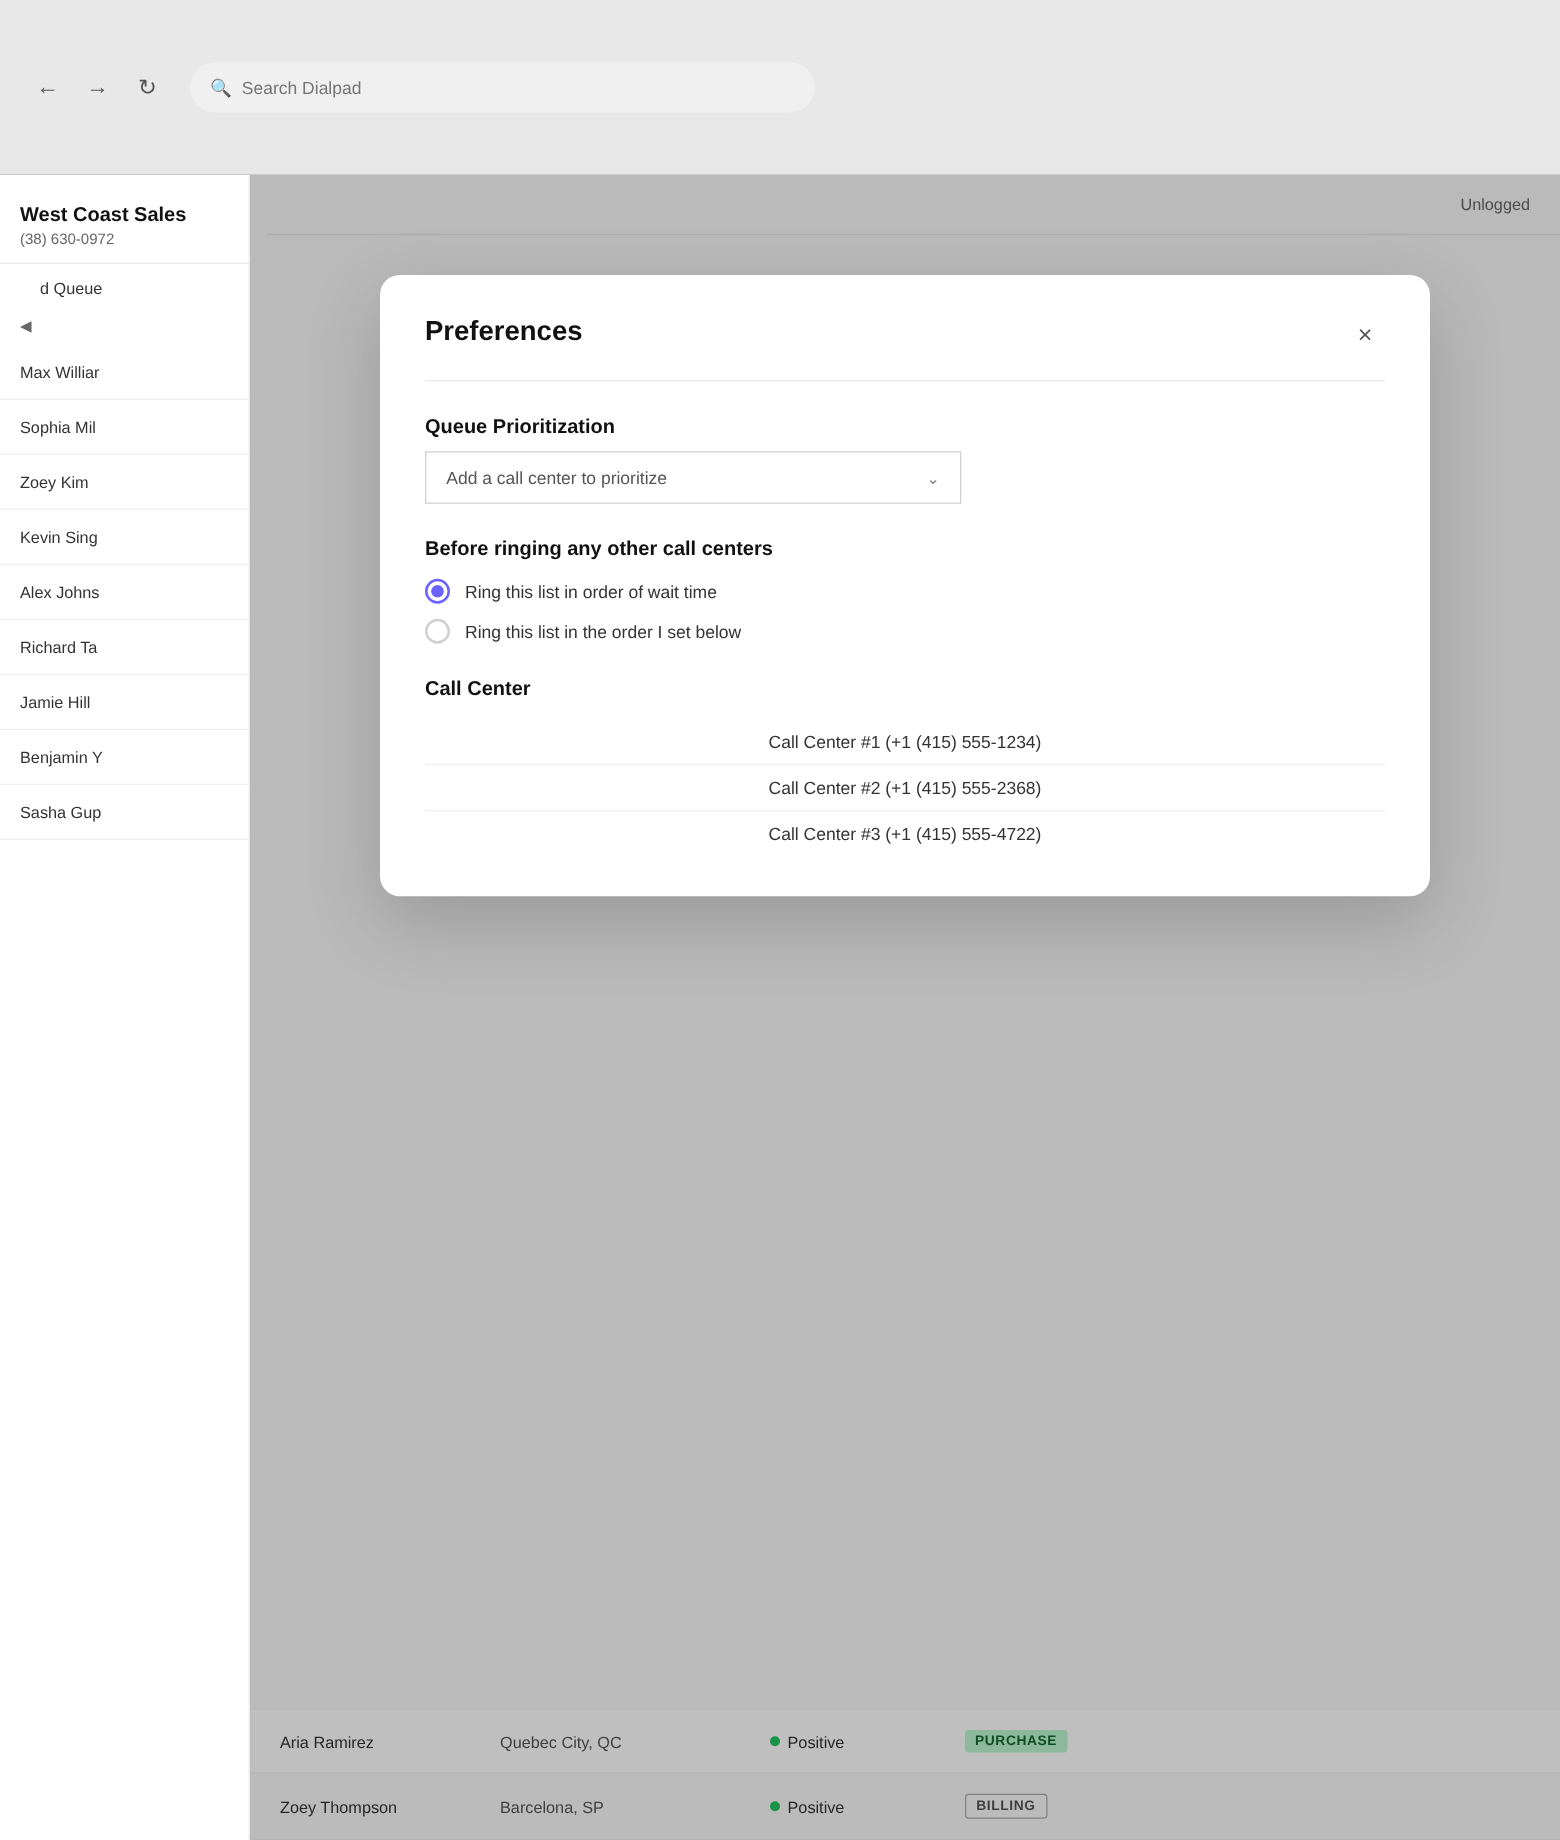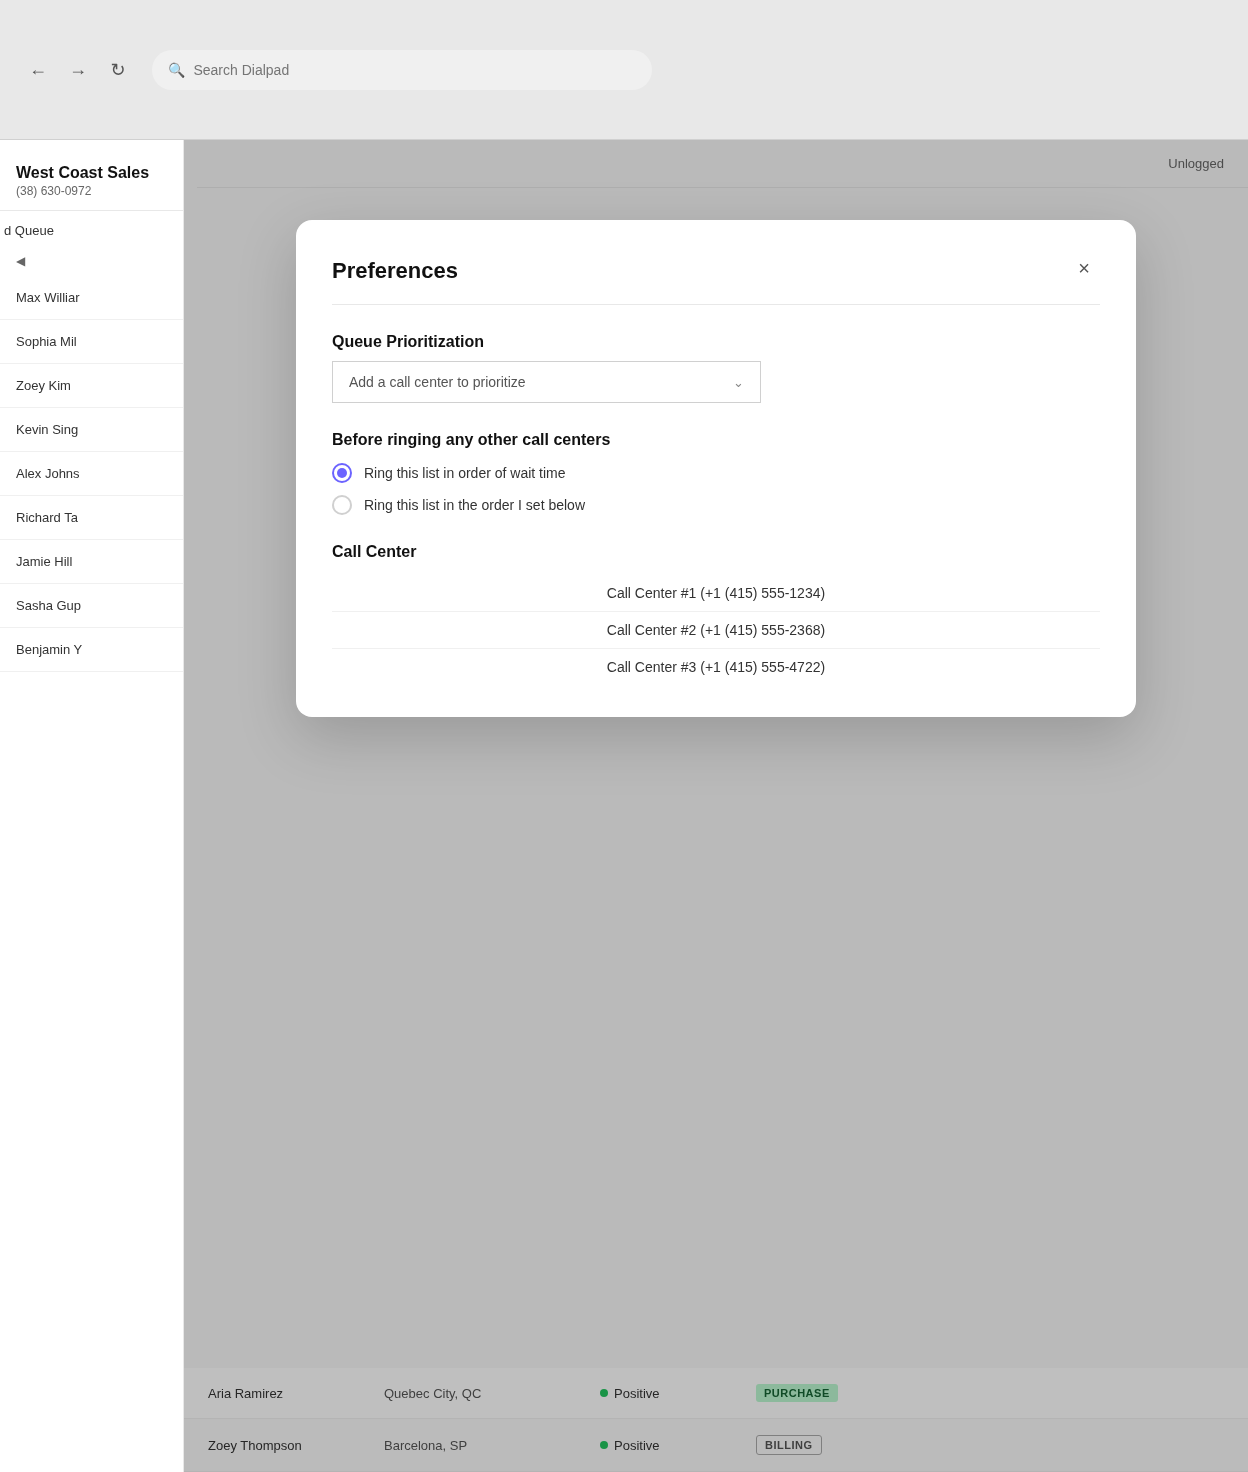--- a/index.html
+++ b/index.html
@@ -67,21 +67,21 @@
     
     .app-area {
       display: flex;
       height: calc(1472px - 140px);
       background: #f5f5f5;
       position: relative;
     }
 
     
     .left-panel {
-      width: 184px;
+      width: 200px;
       background: #ffffff;
       border-right: 1px solid #e8e8e8;
       padding: 0;
       display: flex;
       flex-direction: column;
     }
 
     .left-panel-header {
       padding: 24px 16px 12px;
     }
@@ -95,21 +95,21 @@
     .app-subtitle {
       font-size: 12px;
       color: #666;
       margin-top: 2px;
     }
 
     .nav-label {
       font-size: 13px;
       font-weight: 500;
       color: #333;
-      padding: 12px 4px 8px;
+      padding: 12px 32px 8px;
       border-top: 1px solid #e8e8e8;
     }
 
     .nav-item-row {
       display: flex;
       align-items: center;
       padding: 8px 16px;
       font-size: 13px;
       color: #444;
       cursor: pointer;
@@ -242,21 +242,21 @@
       border-radius: 16px;
       width: 840px;
       max-width: 90%;
       padding: 32px 36px;
       position: relative;
       box-shadow: 0 20px 60px rgba(0,0,0,0.18);
     }
 
     .modal-header {
       display: flex;
-      align-items: flex-end;
+      align-items: flex-start;
       justify-content: space-between;
       margin-bottom: 28px;
       padding-bottom: 20px;
       border-bottom: 1px solid #e8e8e8;
     }
 
     .modal-title {
       font-size: 22px;
       font-weight: 600;
       color: #111;
@@ -424,24 +424,24 @@
       <div class="contact-item">
         <span>Alex Johns</span>
       </div>
       <div class="contact-item">
         <span>Richard Ta</span>
       </div>
       <div class="contact-item">
         <span>Jamie Hill</span>
       </div>
       <div class="contact-item">
+        <span>Benjamin Y</span>
+      </div>
+      <div class="contact-item">
         <span>Sasha Gup</span>
-      </div>
-      <div class="contact-item">
-        <span>Benjamin Y</span>
       </div>
     </div>
   </div>
 
   <div class="main-content">
 
     <div class="top-bar">
       <span class="unlogged-badge">Unlogged</span>
     </div>
 

